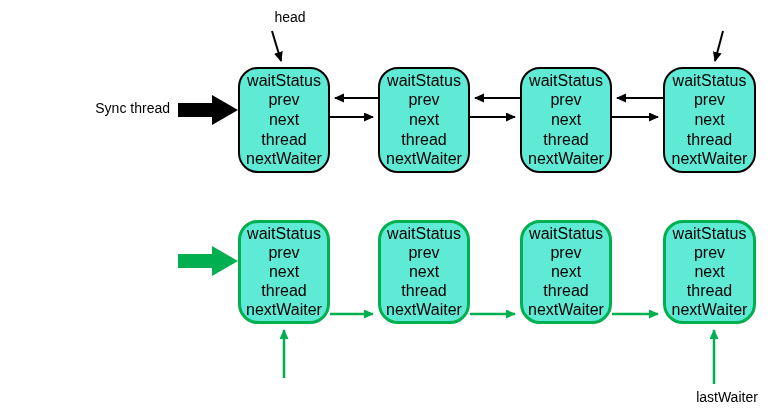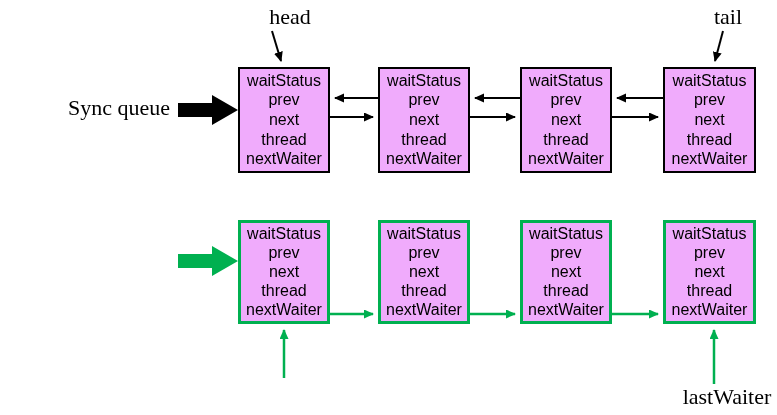--- a/index.html
+++ b/index.html
@@ -22,38 +22,38 @@
     position: absolute;
     box-sizing: border-box;
     width: 92px;
     display: flex;
     flex-direction: column;
     justify-content: space-evenly;
     align-items: center;
     font-size: 16px;
     line-height: 1;
     text-align: center;
-    background: #f0abfc;
+    background: #5eead4;
+    border-radius: 20px;
   }
   .node.sync {
     top: 67px;
     height: 106px;
     border: 2px solid #000000;
   }
   .node.condition {
     top: 220px;
     height: 104px;
     border: 3px solid #00B050;
   }
   .label {
     position: absolute;
-    font-size: 22px;
+    font-size: 14px;
     line-height: 26px;
     white-space: nowrap;
-    font-family: Liberation Serif, serif;
   }
 </style>
 </head>
 <body>
 
 <div id="stage">
 
   <svg id="arrows" viewBox="0 0 777 415" xmlns="http://www.w3.org/2000/svg">
     <defs>
       <marker id="mb" markerWidth="11" markerHeight="10" refX="9" refY="4.5" orient="auto" markerUnits="userSpaceOnUse">
@@ -138,18 +138,17 @@
     <span>nextWaiter</span>
   </div>
   <div class="node condition" style="left:663px;width:93px">
     <span>waitStatus</span>
     <span>prev</span>
     <span>next</span>
     <span>thread</span>
     <span>nextWaiter</span>
   </div>
 
-  <div class="label" style="left:20px; top:95px; width:150px; text-align:right;">Sync queue</div>
+  <div class="label" style="left:20px; top:95px; width:150px; text-align:right;">Sync thread</div>
   <div class="label" style="left:250px; top:4px; width:80px; text-align:center;">head</div>
-  <div class="label" style="left:688px; top:4px; width:80px; text-align:center;">tail</div>
   <div class="label" style="left:677px; top:384px; width:100px; text-align:center;">lastWaiter</div>
 
 </div>
 
 </body></html>

